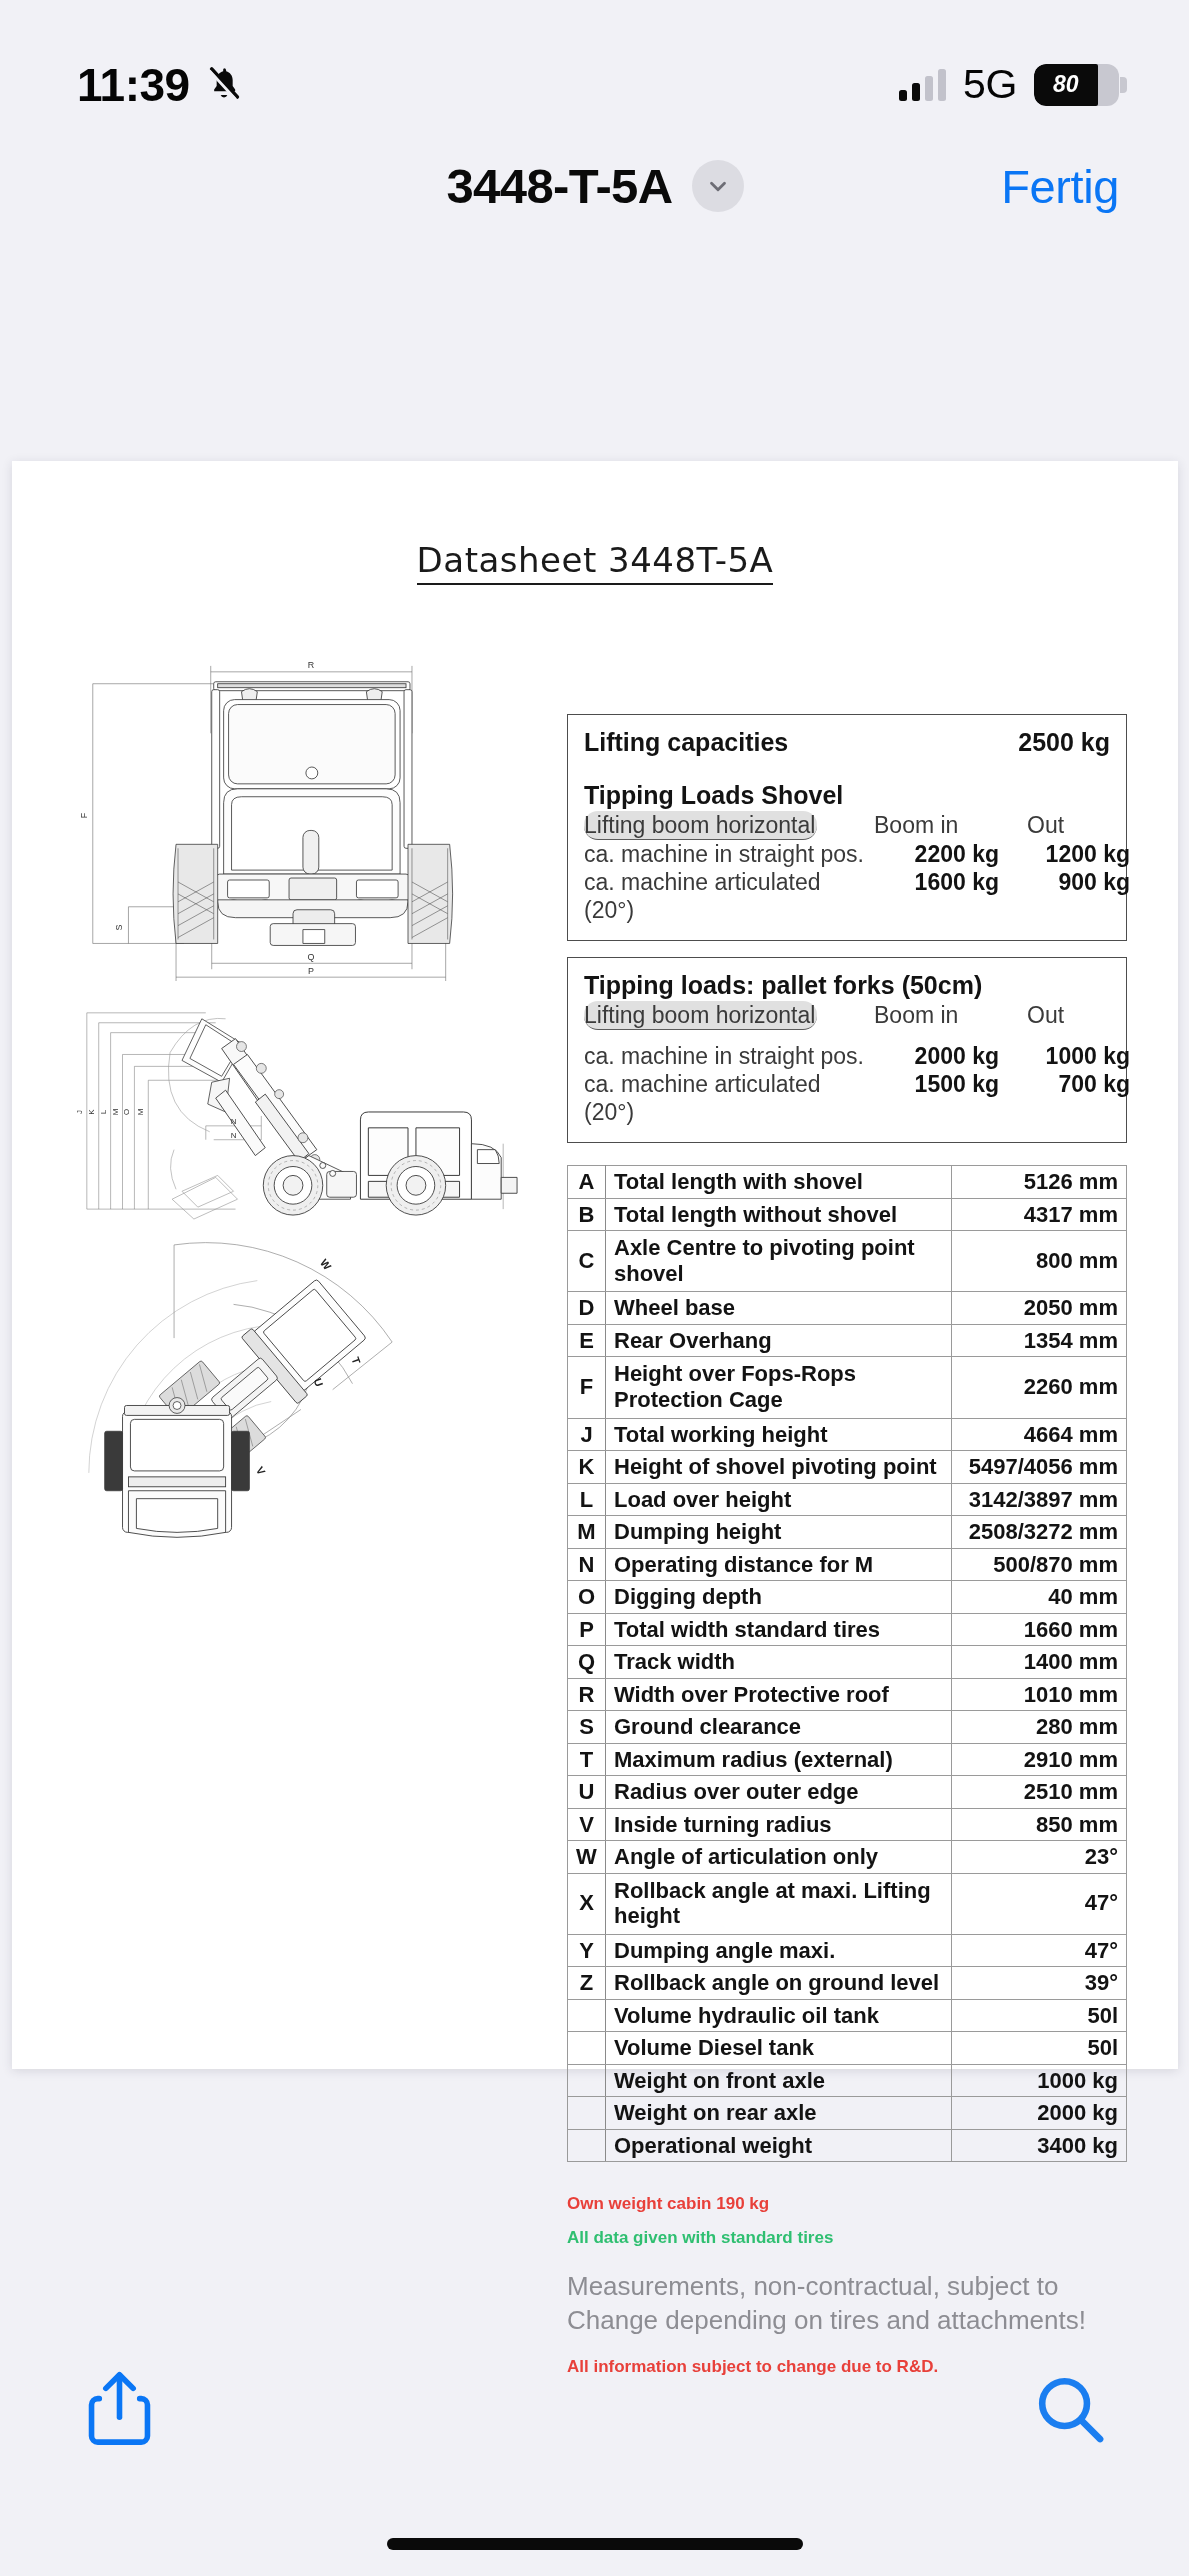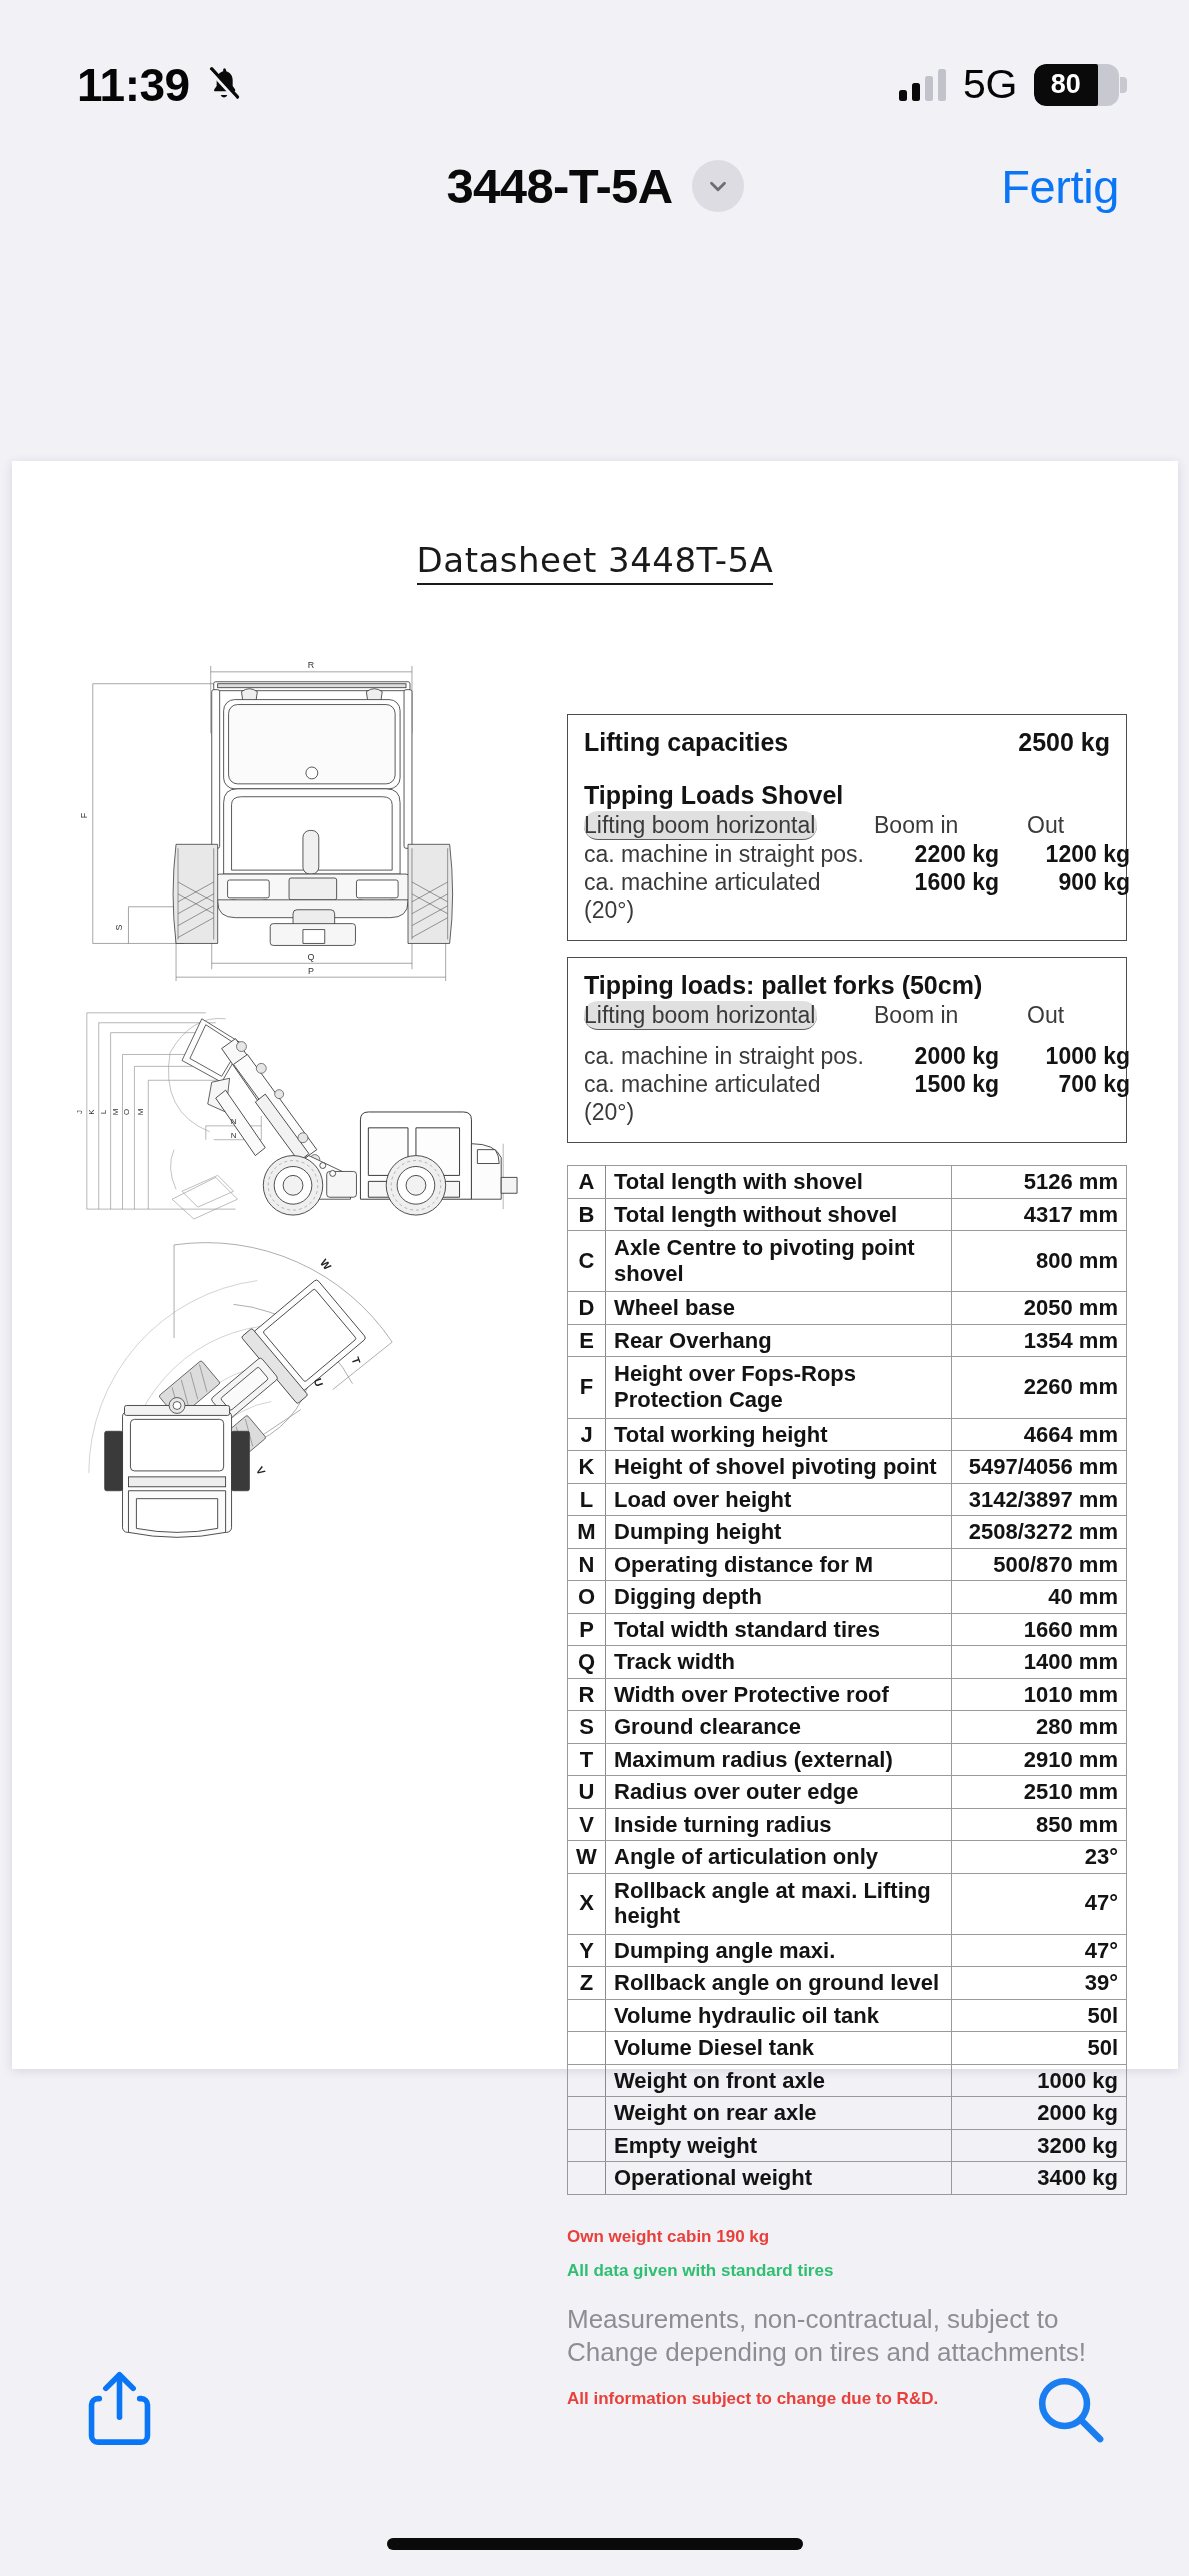--- a/index.html
+++ b/index.html
@@ -38,21 +38,21 @@
     position:absolute; inset:0; border-radius:12px;
     background:#c8c8d0; overflow:hidden;
   }
   .batt-fill {
     position:absolute; left:0; top:0; bottom:0; width:75%;
     background:#0a0a0a; border-radius:12px 2px 2px 12px;
   }
   .batt-num {
     position:absolute; left:0; top:0; width:75%; height:100%;
     display:flex; align-items:center; justify-content:center;
-    font-size:27px; font-weight:700; color:#fff; letter-spacing:0px;
+    font-size:23px; font-weight:700; color:#fff; letter-spacing:0px;font-style:italic;
   }
   .batt-cap {
     position:absolute; right:-8px; top:13px; width:7px; height:16px;
     background:#c8c8d0; border-radius:0 4px 4px 0;
   }
 
   
   .navbar {
     height:114px;
     display:flex; align-items:center; justify-content:center;
@@ -677,25 +677,20 @@
               <td class="lbl">Weight on front axle</td>
               <td class="val">1000 kg</td>
             </tr>
             <tr>
               <td class="k"></td>
               <td class="lbl">Weight on rear axle</td>
               <td class="val">2000 kg</td>
             </tr>
             <tr>
               <td class="k"></td>
-              <td class="lbl">Empty weight</td>
-              <td class="val">3200 kg</td>
-            </tr>
-            <tr>
-              <td class="k"></td>
               <td class="lbl">Operational weight</td>
               <td class="val">3400 kg</td>
             </tr>
           </tbody>
       </table>
 
       <div class="notes">
         <div class="note-red">Own weight cabin 190 kg</div>
         <div class="note-green">All data given with standard tires</div>
         <div class="note-gray">Measurements, non-contractual, subject to Change depending on tires and attachments!</div>

